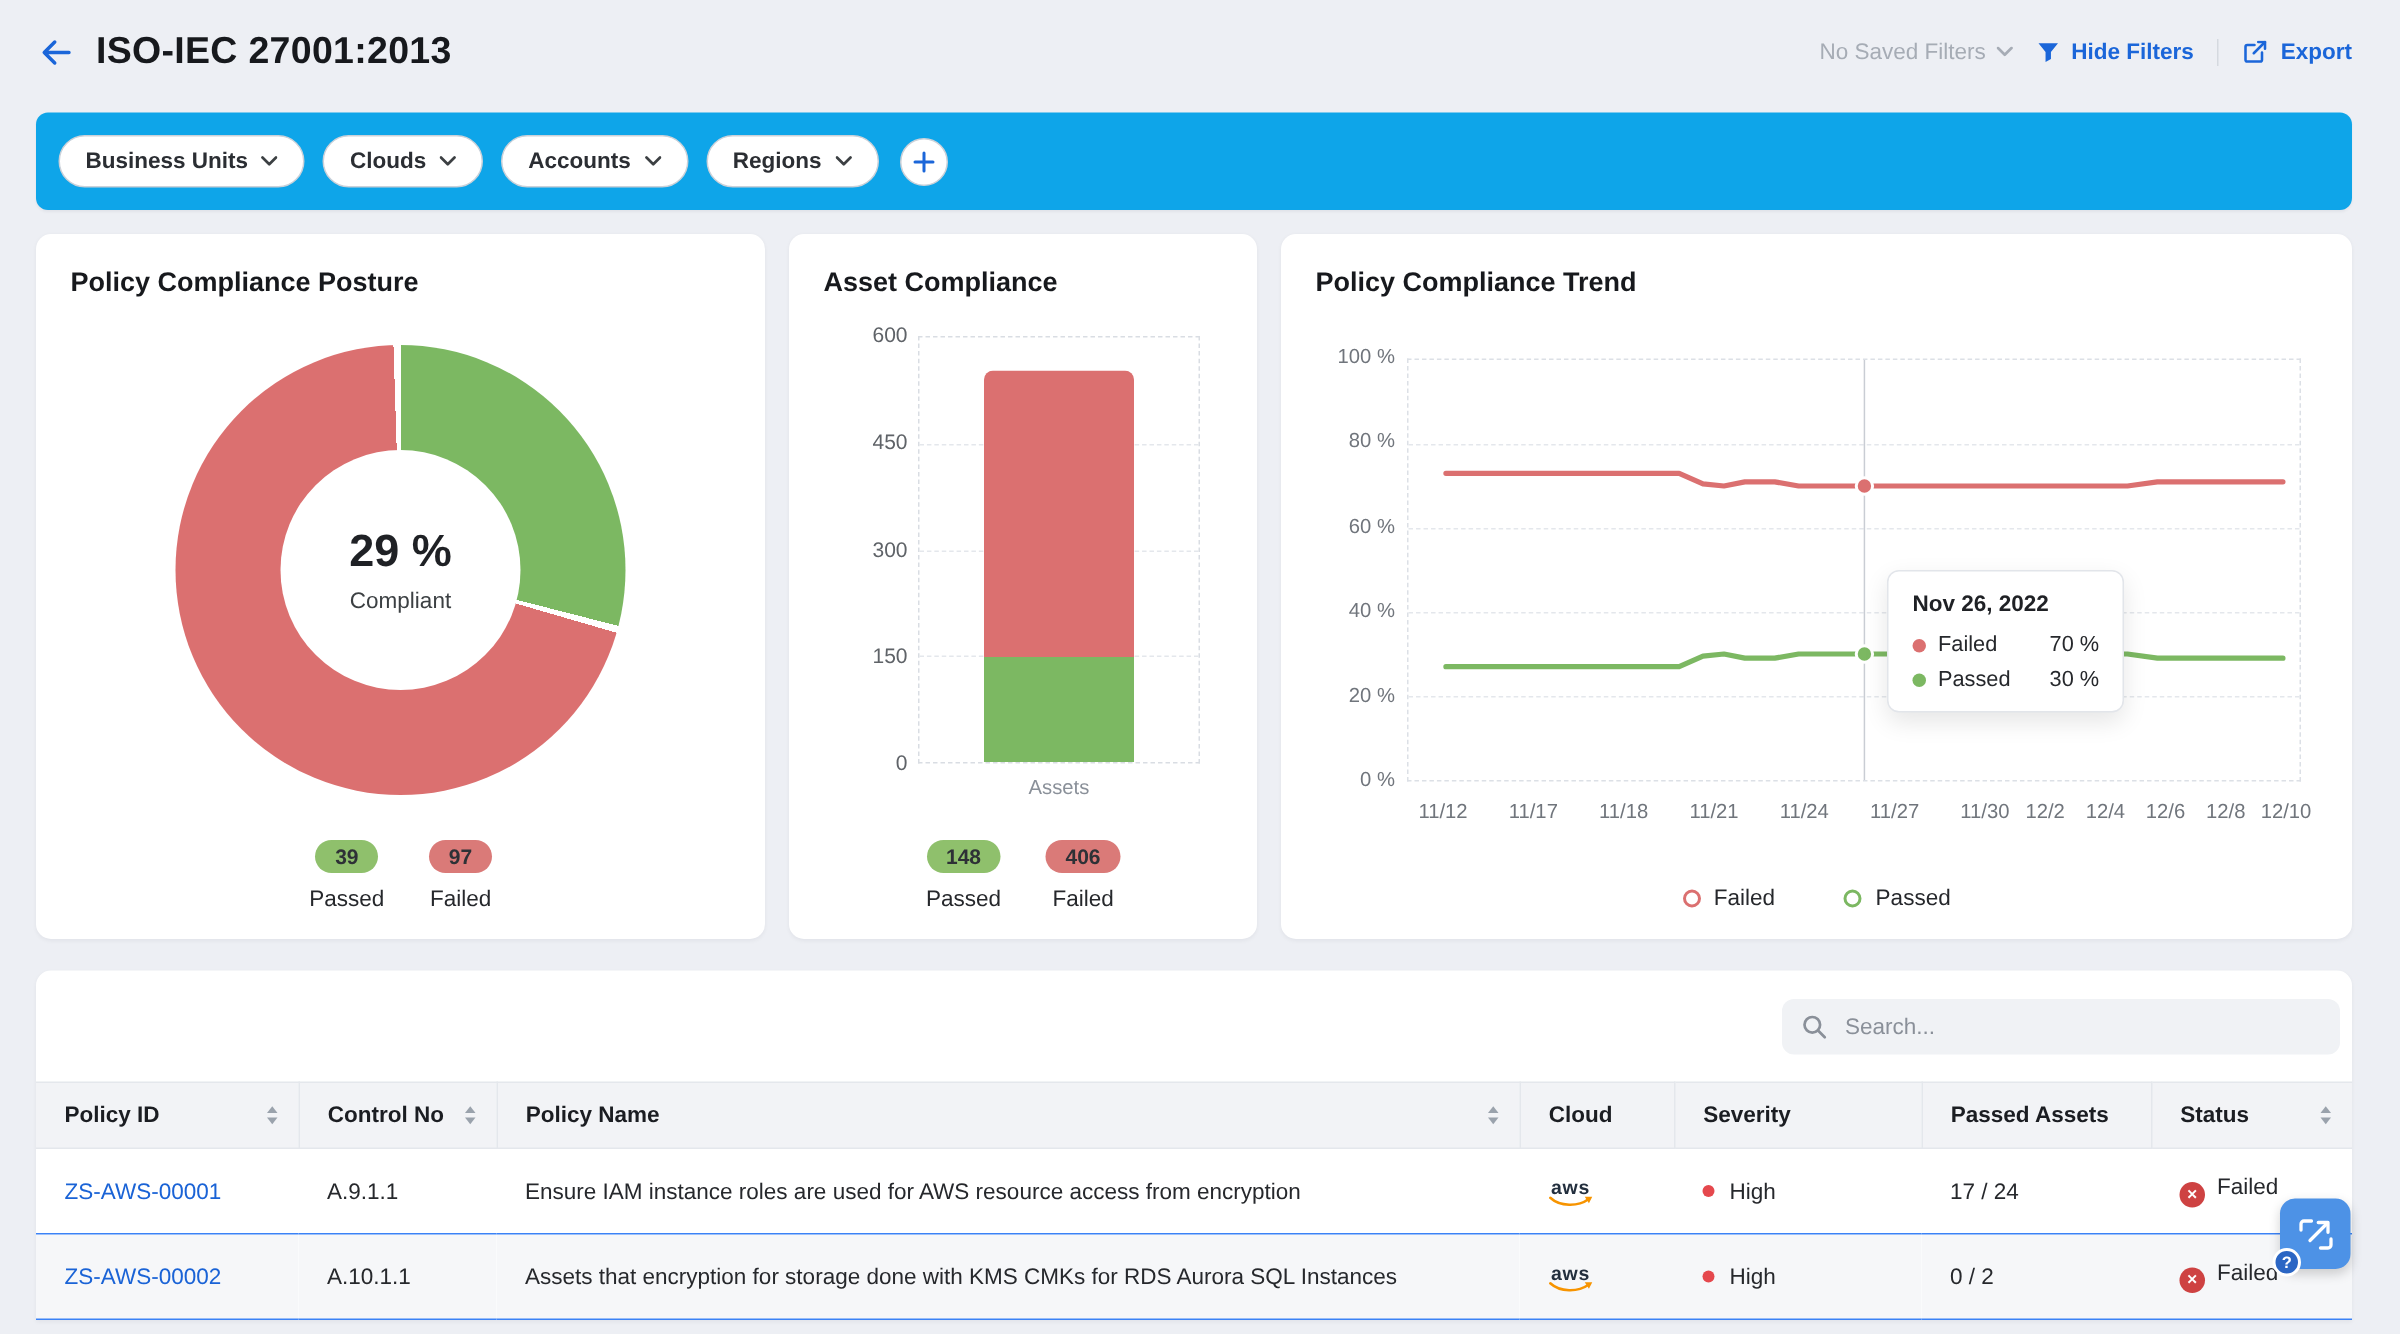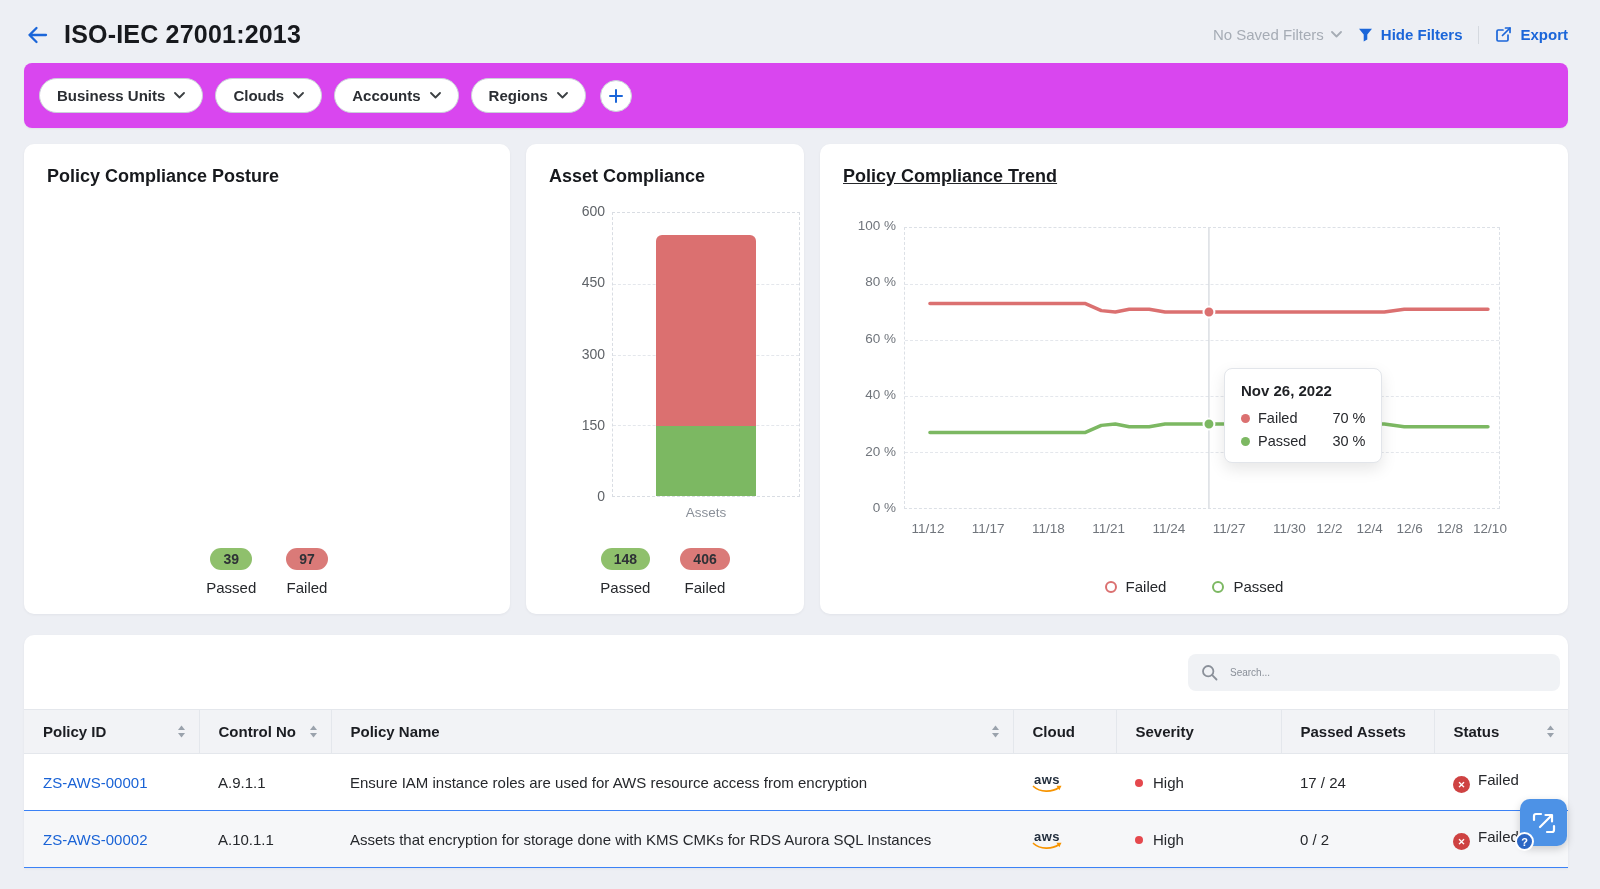--- a/index.html
+++ b/index.html
@@ -14,40 +14,40 @@
   .app-header { display:flex; align-items:center; gap:15px; padding:20px 32px 14px 25px; }
   .app-title { font-size:25px; font-weight:700; color:#17191D; letter-spacing:.2px; }
   .header-right { margin-left:auto; display:flex; align-items:center; gap:16px; }
   .saved-filters { display:flex; align-items:center; gap:7px; color:#A6ACB5; font-size:15px; cursor:pointer; }
   .hide-filters, .export-btn { display:flex; align-items:center; gap:8px; color:#1B66D9; font-size:15px; font-weight:600; cursor:pointer; }
   .v-divider { width:1px; height:18px; background:#D5D9DF; }
   .back-btn { display:flex; align-items:center; cursor:pointer; }
 
   
   .filter-card {
-    background:#d946ef; border-radius:8px; margin:0 32px 16px 24px; padding:15px 15px;
+    background:#0ea5e9; border-radius:8px; margin:12px 32px 16px 24px; padding:15px 15px;
     display:flex; align-items:center; gap:12px; box-shadow:0 1px 2px rgba(16,24,40,.05);
   }
   .pill {
     display:flex; align-items:center; gap:9px; border:1px solid #CBD1D9; border-radius:19px;
     padding:8px 17px; background:#fff; font-size:15px; font-weight:600; color:#2B2E33;
     cursor:pointer; font-family:inherit;
   }
   .add-filter-btn {
     width:32px; height:32px; border-radius:50%; border:1px solid #CBD1D9; background:#fff;
     display:flex; align-items:center; justify-content:center; cursor:pointer; margin-left:2px;
   }
 
   
   .cards-row { display:flex; gap:16px; margin:0 32px 0 24px; }
   .card { background:#fff; border-radius:10px; box-shadow:0 1px 3px rgba(16,24,40,.05); position:relative; height:470px; }
   .card-title { font-size:18px; font-weight:700; color:#17191D; padding:22px 0 0 23px; }
   .card-posture { width:486px; }
-  .card-asset { width:278px; }
-  .card-trend { flex:1;text-decoration:underline; }
+  .card-asset { width:312px; }
+  .card-trend { flex:1; }
 
   
   .donut { width:300px; height:300px; border-radius:50%; margin:31px auto 0; position:relative; }
   .donut-hole { position:absolute; inset:70px; border-radius:50%; background:#fff;
     display:flex; flex-direction:column; align-items:center; justify-content:center; }
   .donut-value { font-size:30px; font-weight:600; color:#1F2125; }
   .donut-label { font-size:15px; color:#3C4043; margin-top:7px; }
 
   
   .stats { position:absolute; top:404px; left:0; right:0; display:flex; justify-content:center; gap:30px; }
@@ -93,21 +93,21 @@
   .legend-ring { width:12px; height:12px; border-radius:50%; border:2.5px solid; background:#fff; }
   .ring-failed { border-color:#DB7070; }
   .ring-passed { border-color:#7CB862; }
 
   
   .table-card { background:#fff; border-radius:10px 10px 0 0; margin:21px 32px 0 24px;
     padding-top:19px; box-shadow:0 1px 3px rgba(16,24,40,.05); }
   .search-row { display:flex; justify-content:flex-end; padding-right:8px; }
   .search-box { display:flex; align-items:center; gap:10px; width:372px; height:37px;
     background:#F0F2F5; border-radius:8px; padding:0 13px; }
-  .search-box input { border:none; outline:none; background:transparent; font-size:10px;
+  .search-box input { border:none; outline:none; background:transparent; font-size:15px;
     color:#26282C; flex:1; font-family:inherit; }
   .search-box input::placeholder { color:#8A9099; }
   .policy-table { width:100%; border-collapse:collapse; table-layout:fixed; margin-top:18px; }
   .policy-table thead th { background:#F2F3F6; height:44px; border-top:1px solid #E4E7EC;
     border-bottom:1px solid #E4E7EC; border-right:1px solid #E4E7EC;
     font-size:15px; font-weight:700; color:#1B1D22; padding:0 13px 0 19px; text-align:left; }
   .policy-table thead th:last-child { border-right:none; }
   .th-inner { display:flex; align-items:center; justify-content:space-between; gap:8px; }
   .sort-icon { flex:0 0 auto; }
   .policy-table tbody td { height:57px; font-size:15px; color:#26282C;
@@ -196,20 +196,26 @@
     <svg width="16" height="16" viewBox="0 0 16 16">
         <path d="M8 2 v12 M2 8 h12" stroke="#1B66D9" stroke-width="2" stroke-linecap="round"></path>
       </svg>
   </button>
 </div>
 
 <div class="cards-row">
 
   <div class="card card-posture">
     <div class="card-title">Policy Compliance Posture</div>
+    <div class="donut" id="donut" style="background: conic-gradient(rgb(124, 184, 98) 0deg, rgb(124, 184, 98) 29%, rgb(255, 255, 255) 29%, rgb(255, 255, 255) 29.5%, rgb(219, 112, 112) 29.5%, rgb(219, 112, 112) 99.5%, rgb(255, 255, 255) 99.5%, rgb(255, 255, 255) 100%);">
+      <div class="donut-hole">
+        <span class="donut-value">29 %</span>
+        <span class="donut-label">Compliant</span>
+      </div>
+    </div>
     <div class="stats">
       <div class="stat">
         <span class="stat-badge badge-passed">39</span>
         <span class="stat-label">Passed</span>
       </div>
       <div class="stat">
         <span class="stat-badge badge-failed">97</span>
         <span class="stat-label">Failed</span>
       </div>
     </div>

